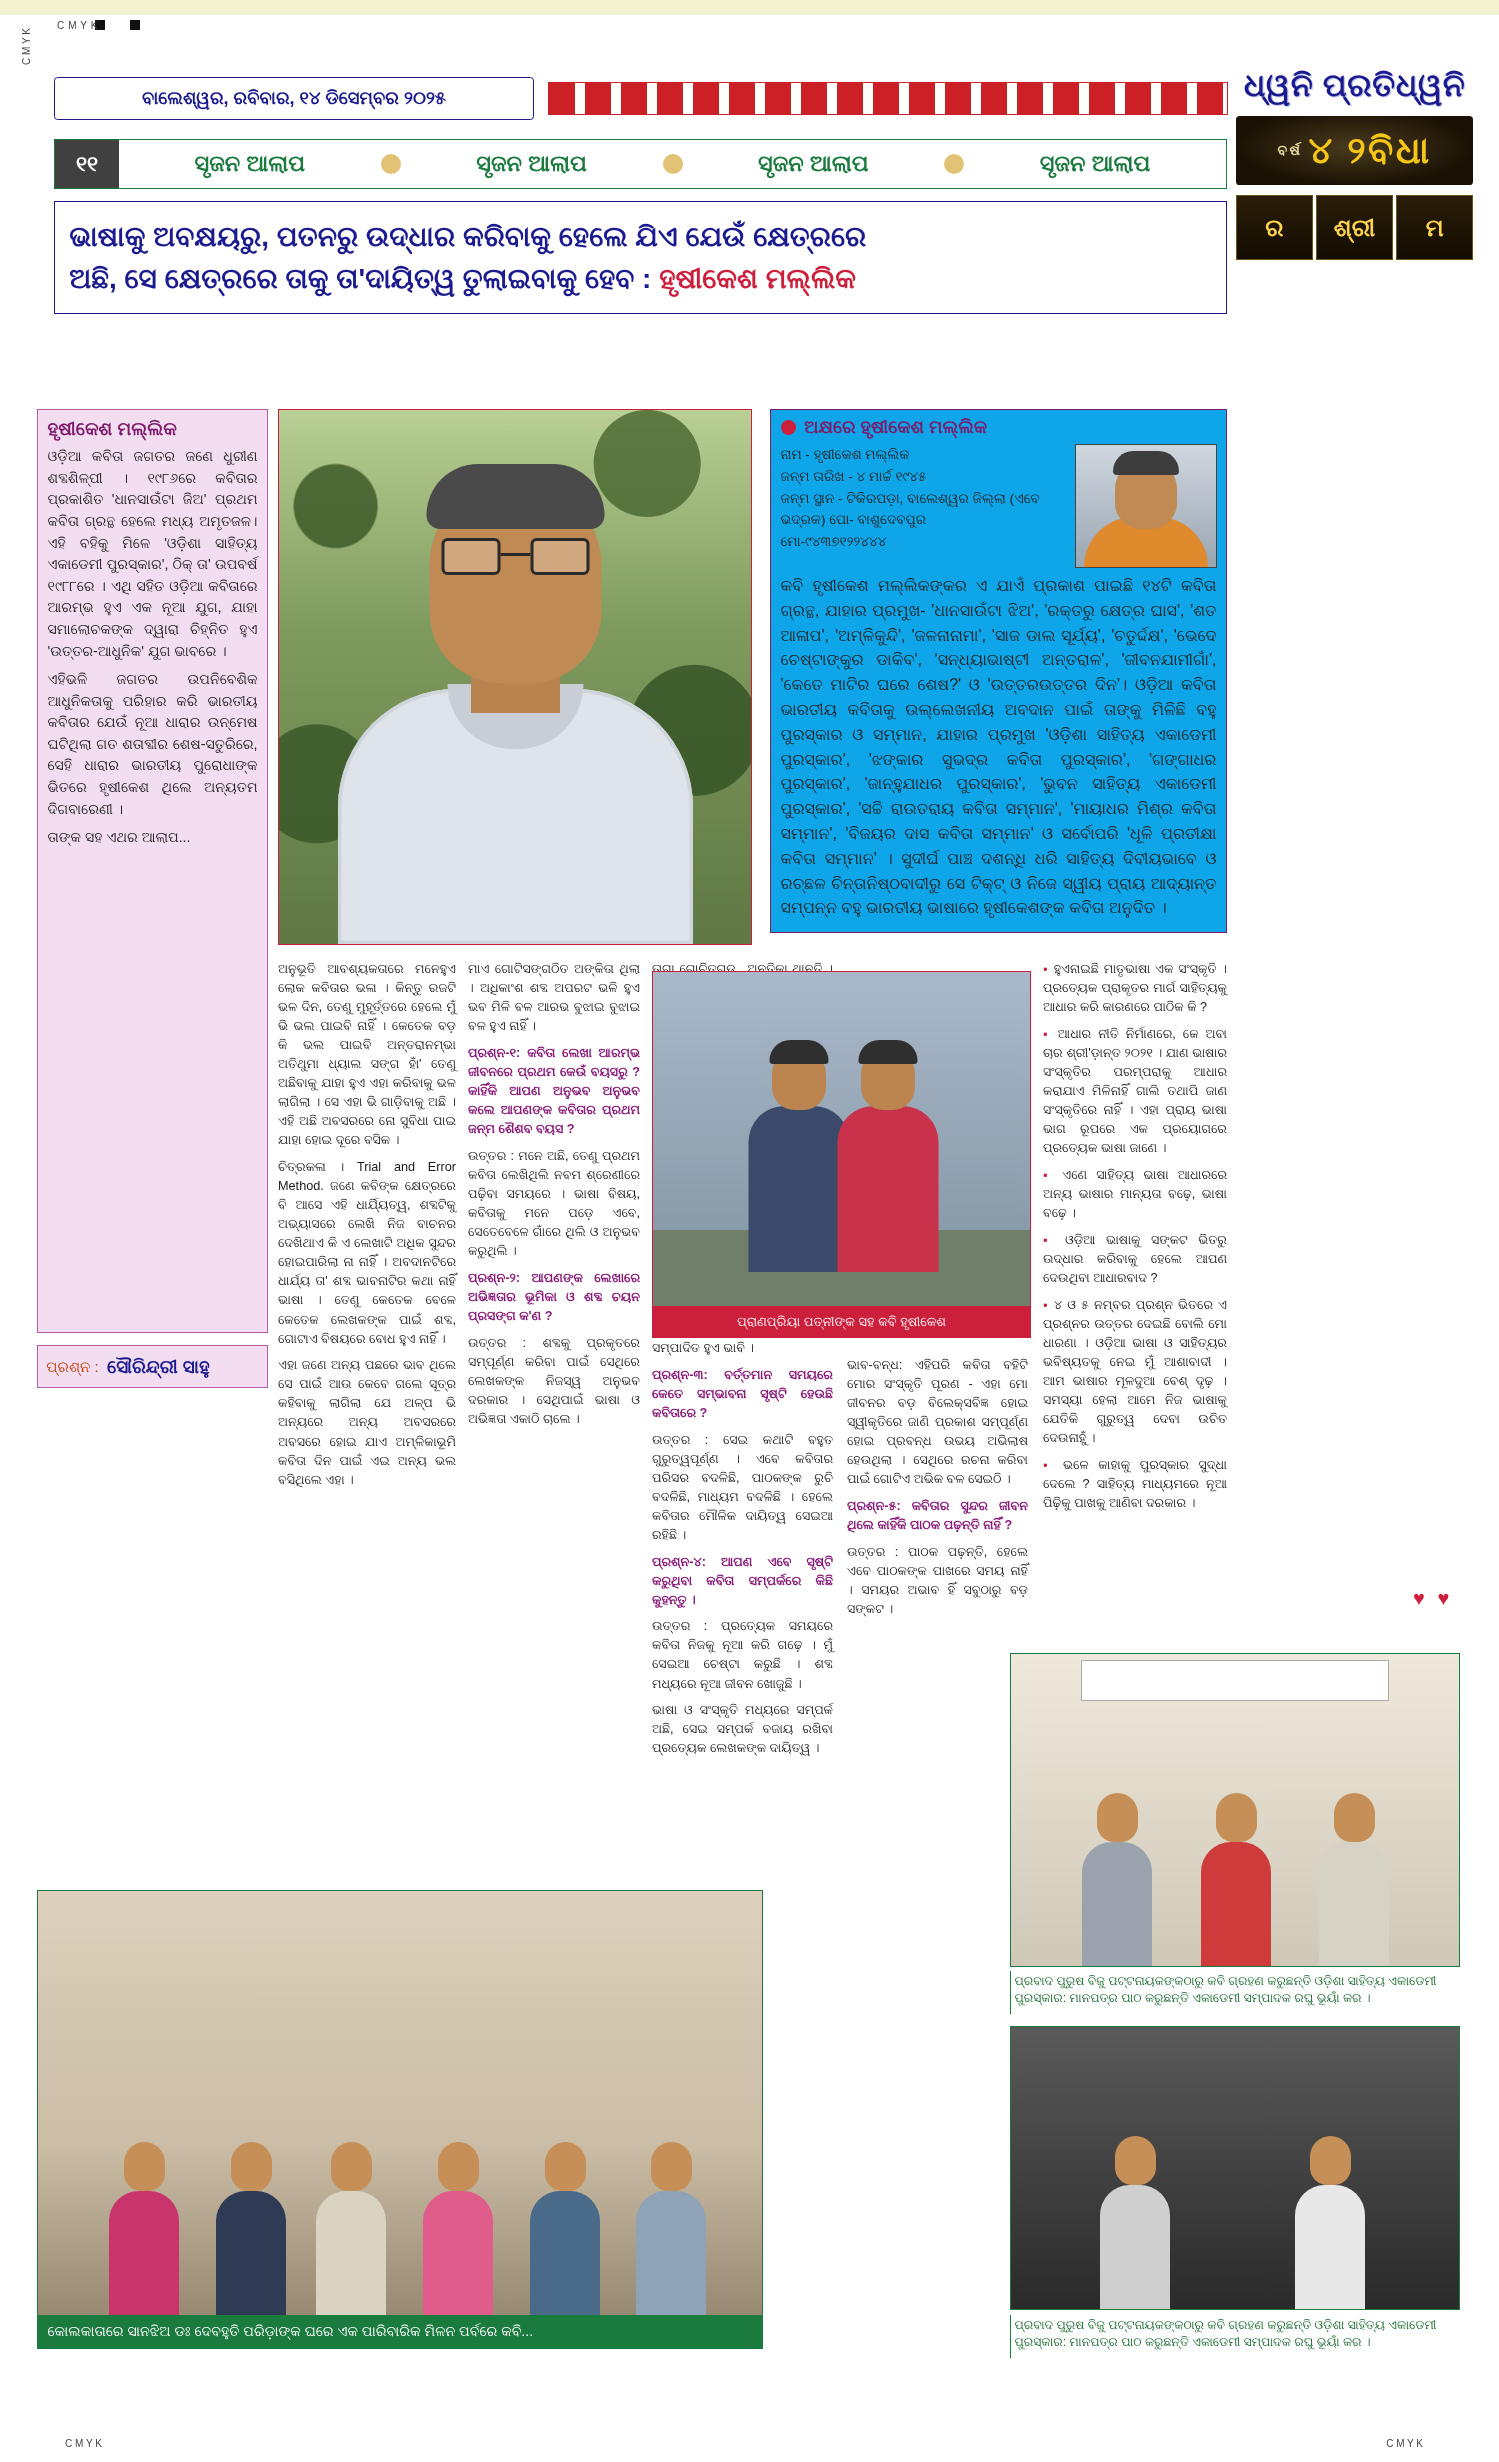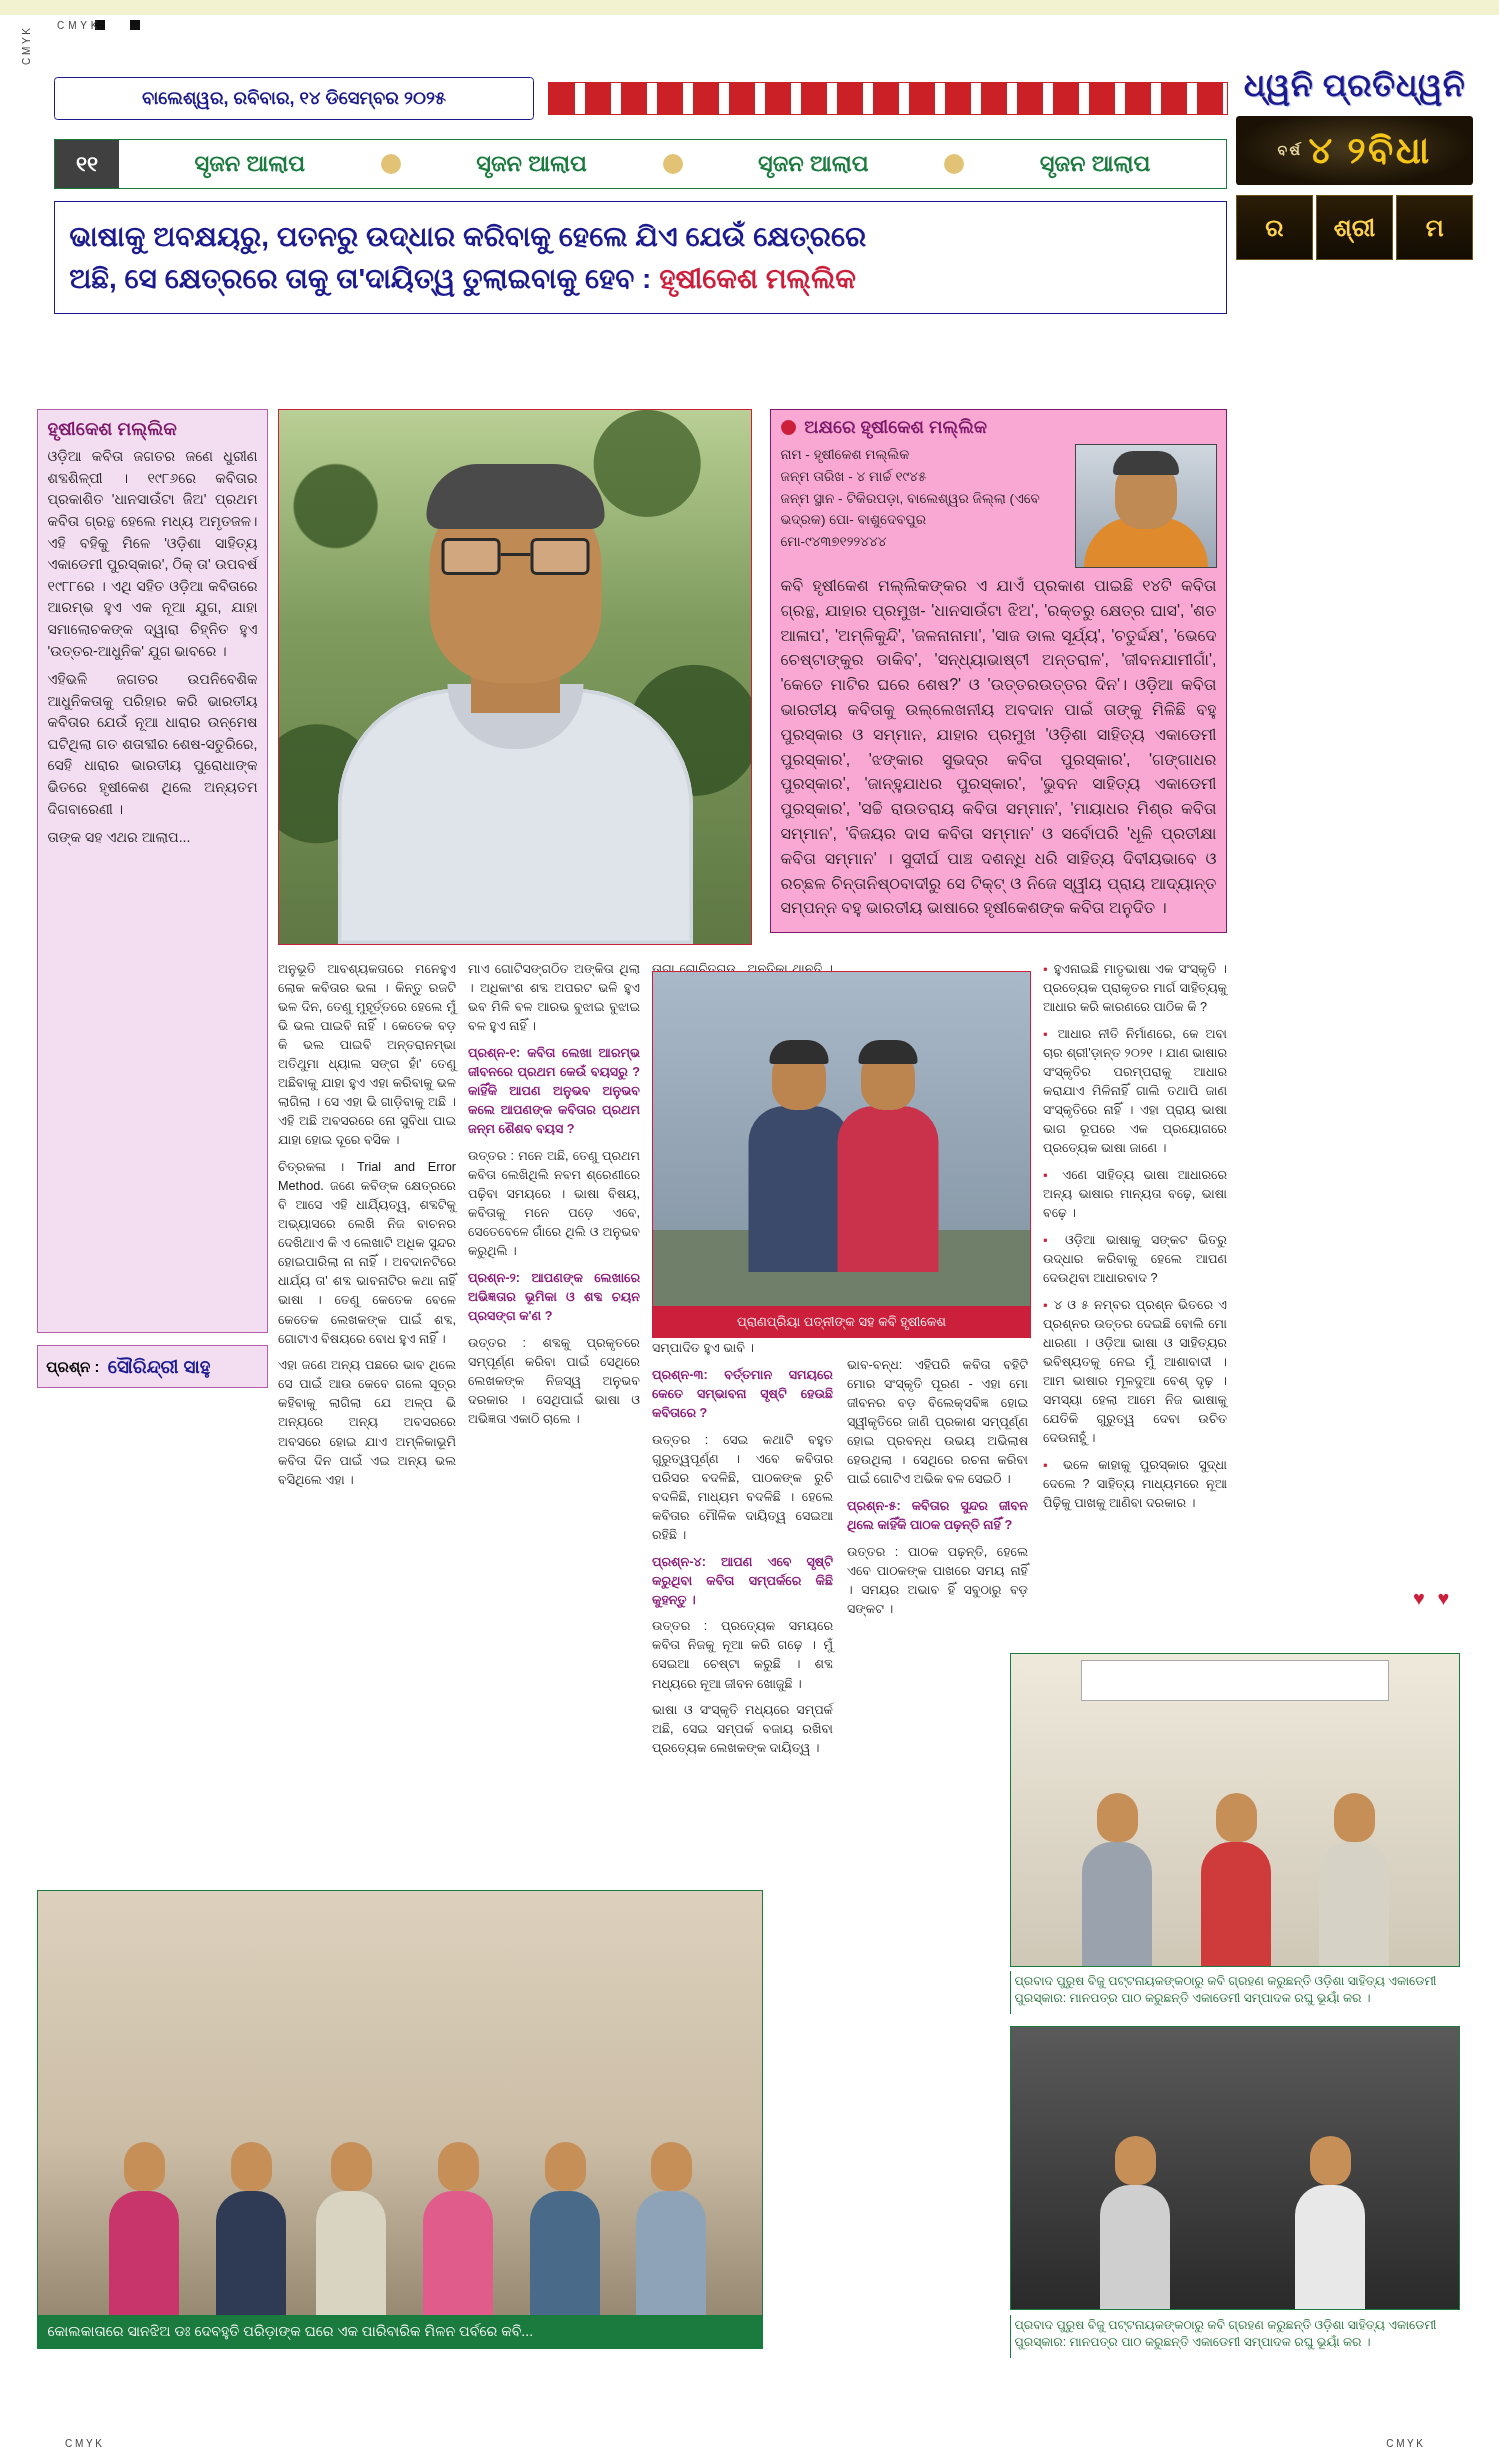--- a/index.html
+++ b/index.html
@@ -100,21 +100,21 @@
     padding:8.3px 9.5px;
   }
   .profcol h3 { margin:0 0 6px; font-size:18.4px; color:#7d1b6b; }
   .profcol p { margin:0 0 7.1px; font-size:14.2px; line-height:1.52; text-align:justify; color:#222; }
 
   .qbox {
     position:absolute; top:1345px; left:37px; width:231px; height:43px;
     background:#f3ddf0; border:1.2px solid #b45ea8;
     display:flex; align-items:center; gap:8.3px; padding:0 8.3px;
   }
-  .qbox .lbl { font-size:15px; color:#000000;font-weight:bold; }
+  .qbox .lbl { font-size:15px; color:#c2410c; }
   .qbox .nm { font-size:18.4px; font-weight:bold; color:#1b1b8f; }
 
   
   .mainphoto {
     position:absolute; top:409px; left:278px; width:474px; height:536px;
     border:1.8px solid #cc1f3c; overflow:hidden;
     background: linear-gradient(180deg,#8fae6a,#6f8a4e);
   }
   .mainphoto .sky { position:absolute; inset:0; background:
      linear-gradient(180deg,#b9cf95 0%, #7f9b5d 40%, #5f7844 100%); }
@@ -143,21 +143,21 @@
   .mp-glass { position:absolute; bottom:367px; left:50%; transform:translateX(-50%);
      width:148px; height:39px; }
   .mp-glass .lens { position:absolute; top:0; width:59px; height:37px;
      border:3px solid #2a2a2a; border-radius:6px; background:rgba(255,255,255,.25);}
   .mp-glass .l { left:0; } .mp-glass .r { right:0; }
   .mp-glass .bridge { position:absolute; top:15.4px; left:59px; width:30px; height:3px; background:#2a2a2a; }
 
   
   .aboutbox {
     position:absolute; top:409px; left:770px; width:457px; height:524px;
-    border:1.8px solid #7d1b6b; background:#f9a8d4; padding:7.1px 9.5px;
+    border:1.8px solid #7d1b6b; background:#0ea5e9; padding:7.1px 9.5px;
   }
   .aboutbox .hdr { display:flex; align-items:center; gap:8.3px; margin-bottom:6px; }
   .aboutbox .hdr .bullet { width:15.4px; height:15.4px; background:#cc1f3c; border-radius:50%; }
   .aboutbox .hdr h4 { margin:0; font-size:18px; color:#7d1b6b; }
   .aboutbox .mini {
     float:right; width:142px; height:124px; margin:0 0 6px 8.3px;
     border:1.2px solid #444; background: linear-gradient(180deg,#cfd6de,#9aa6b3);
     position:relative; overflow:hidden;
   }
   .mini-head { position:absolute; left:50%; bottom:38px; transform:translateX(-50%);

